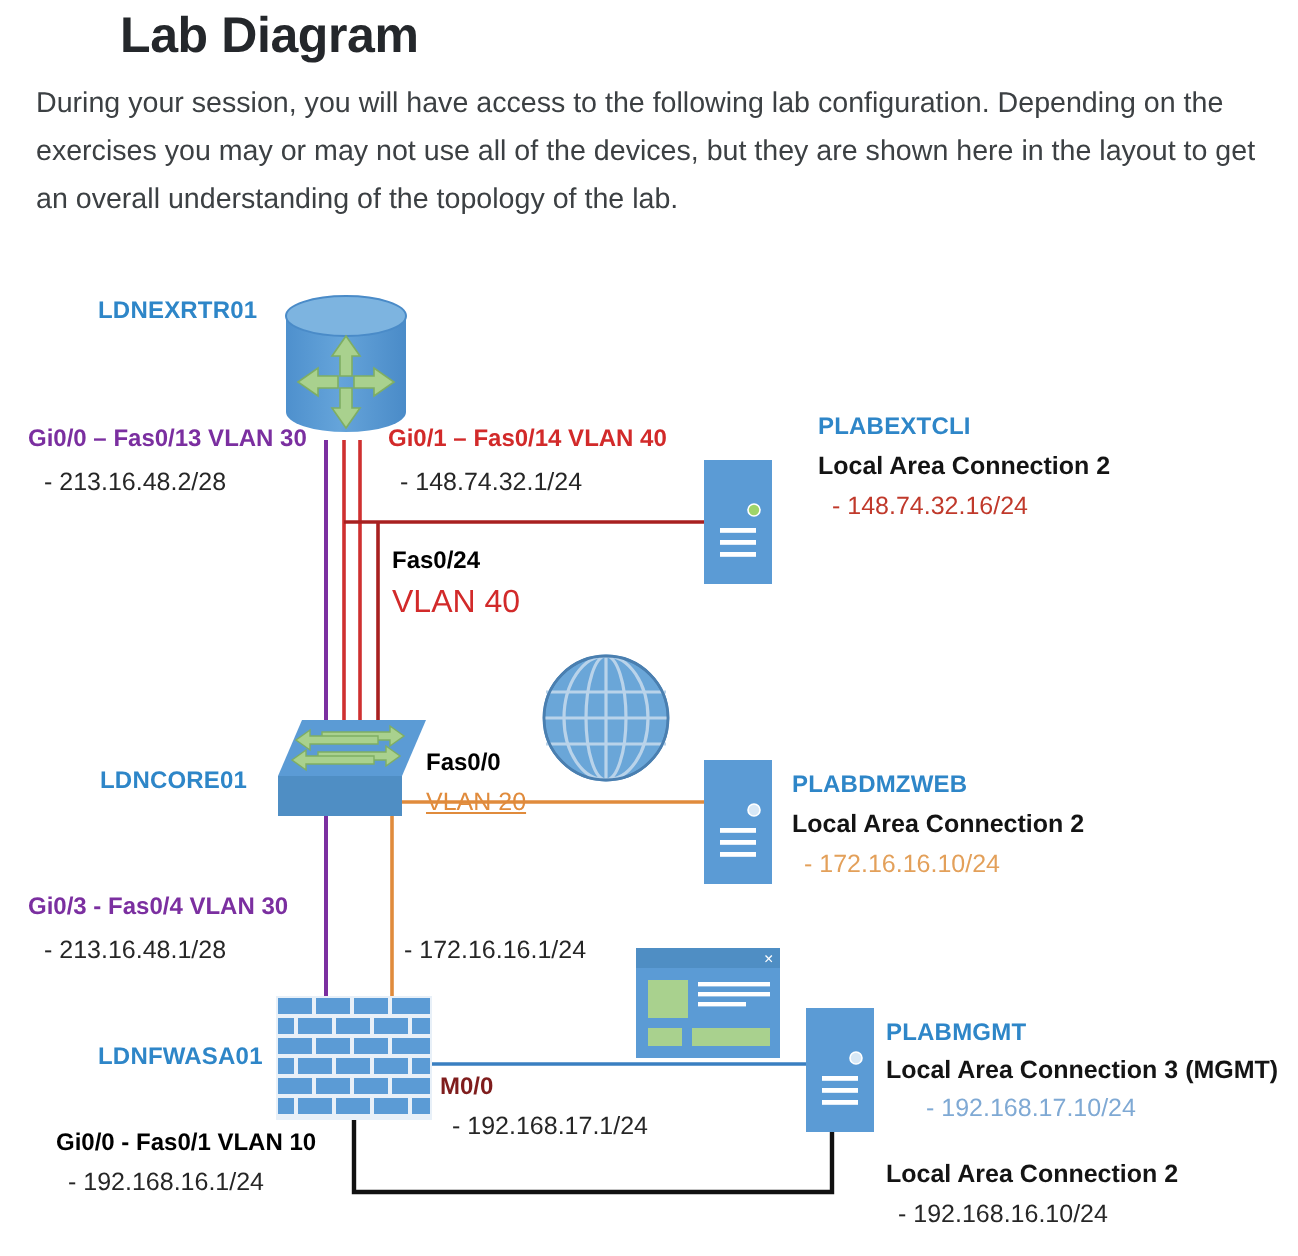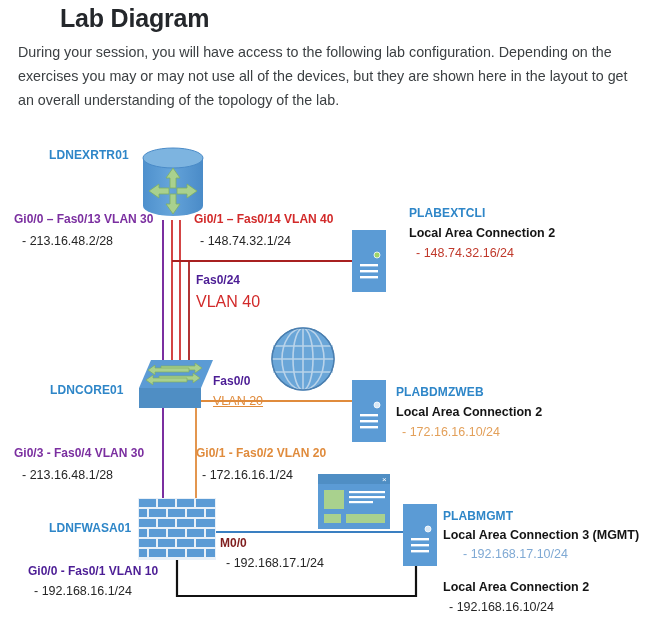--- a/index.html
+++ b/index.html
@@ -40,21 +40,21 @@
   .appwin{width:72px;height:55px;}
 
   
   .lbl{position:absolute;white-space:nowrap;}
   .devname{font-size:12px;font-weight:bold;color:#2e86c8;letter-spacing:0.1px;}
   .ifc{font-size:12px;font-weight:bold;}
   .ip{font-size:12.5px;color:#262626;}
   .purple{color:#7b2fa0;}
   .red{color:#d22a2a;}
   .orange{color:#e08b3c;}
-  .black{color:#4c1d95;}
+  .black{color:#000000;}
   .blue{color:#7f1d1d;}
   .hostline{font-size:12.5px;font-weight:bold;color:#141414;}
   .ipred{font-size:12.5px;color:#c0392b;}
   .iporange{font-size:12.5px;color:#e3a05a;}
   .ipblue{font-size:12.5px;color:#7fa9d4;}
 </style>
 </head>
 <body>
 
 <div id="page-title">Lab Diagram</div>
@@ -166,21 +166,20 @@
       <rect x="8" y="46" width="18" height="2.4" fill="#ffffff"></rect>
     </svg>
   </div>
   <div class="lbl devname" style="left:396px;top:249px;">PLABDMZWEB</div>
   <div class="lbl hostline" style="left:396px;top:269px;">Local Area Connection 2</div>
   <div class="lbl iporange" style="left:402px;top:289px;">- 172.16.16.10/24</div>
 
   <div class="lbl ifc purple" style="left:14px;top:310px;">Gi0/3 - Fas0/4 VLAN 30</div>
   <div class="lbl ip" style="left:22px;top:332px;">- 213.16.48.1/28</div>
 
-  <div class="lbl ifc orange" style="left:196px;top:310px;">Gi0/1 - Fas0/2 VLAN 20</div>
   <div class="lbl ip" style="left:202px;top:332px;">- 172.16.16.1/24</div>
 
   <div class="node appwin" style="left:318px;top:338px;">
     <svg viewBox="0 0 72 55" width="72" height="55">
       <rect x="0" y="0" width="72" height="55" fill="#5b9bd5"></rect>
       <rect x="0" y="0" width="72" height="10" fill="#4f8ec4"></rect>
       <text x="64" y="8" font-size="8" fill="#ffffff" font-family="Liberation Sans, sans-serif">×</text>
       <rect x="6" y="16" width="20" height="19" fill="#a9d18e"></rect>
       <rect x="31" y="17" width="36" height="2.2" fill="#ffffff"></rect>
       <rect x="31" y="22" width="36" height="2.2" fill="#ffffff"></rect>

